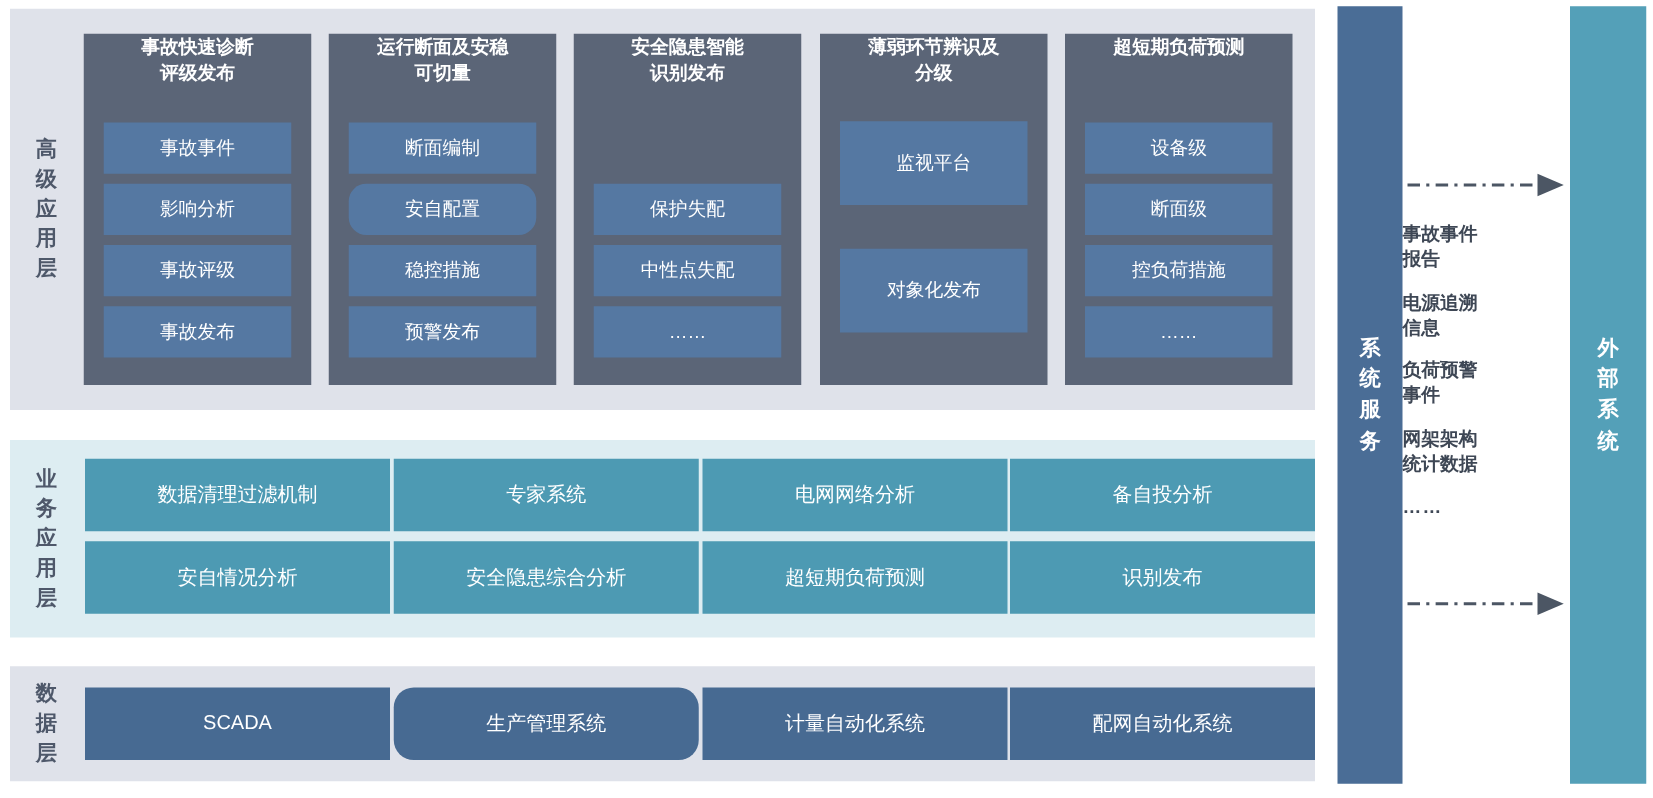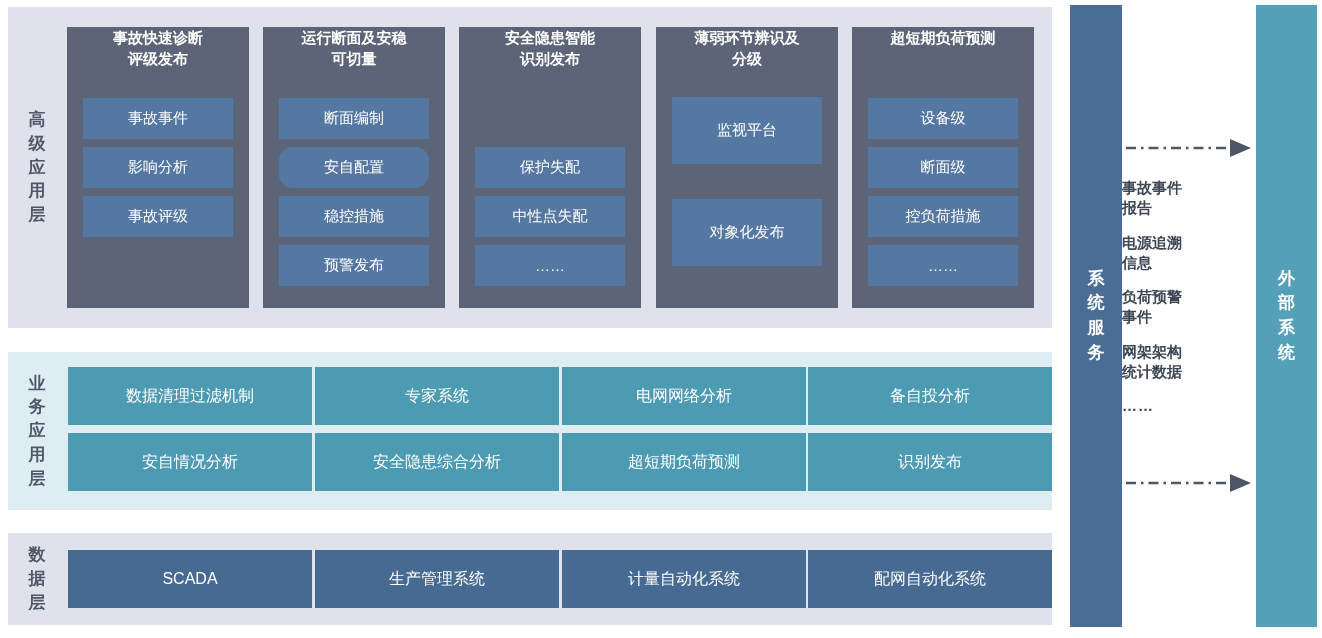--- a/index.html
+++ b/index.html
@@ -83,20 +83,21 @@
 应
 用
 层</div>
     <div id="adv-columns">
         <div class="app-col" style="left: 59px;">
           <div class="app-col-title">事故快速诊断
 评级发布</div>
           <div class="app-item" style="top: 71px;">事故事件</div>
           <div class="app-item" style="top: 120px;">影响分析</div>
           <div class="app-item" style="top: 169px;">事故评级</div>
+          <div class="app-item" style="top: 218px;">事故发布</div>
         </div>
         <div class="app-col" style="left: 255px;">
           <div class="app-col-title">运行断面及安稳
 可切量</div>
           <div class="app-item" style="top: 71px;">断面编制</div>
           <div class="app-item" style="top: 120px; border-radius: 14px;">安自配置</div>
           <div class="app-item" style="top: 169px;">稳控措施</div>
           <div class="app-item" style="top: 218px;">预警发布</div>
         </div>
         <div class="app-col" style="left: 451px;">
@@ -139,21 +140,21 @@
         <div class="biz-item" style="left: 800px; top: 81px;">识别发布</div>
       </div>
   </section>
 
   <section class="layer layer-data">
     <div class="v-label" id="data-label">数
 据
 层</div>
     <div id="data-items">
         <div class="data-item" style="left: 60px;">SCADA</div>
-        <div class="data-item" style="left: 307px;">生产管理系统</div>
+        <div class="data-item" style="left: 307px; border-radius: 16px;">生产管理系统</div>
         <div class="data-item" style="left: 554px;">计量自动化系统</div>
         <div class="data-item" style="left: 800px;">配网自动化系统</div>
       </div>
   </section>
 
   <div class="side-bar bar-system">
     <span id="sys-label">系
 统
 服
 务</span>

